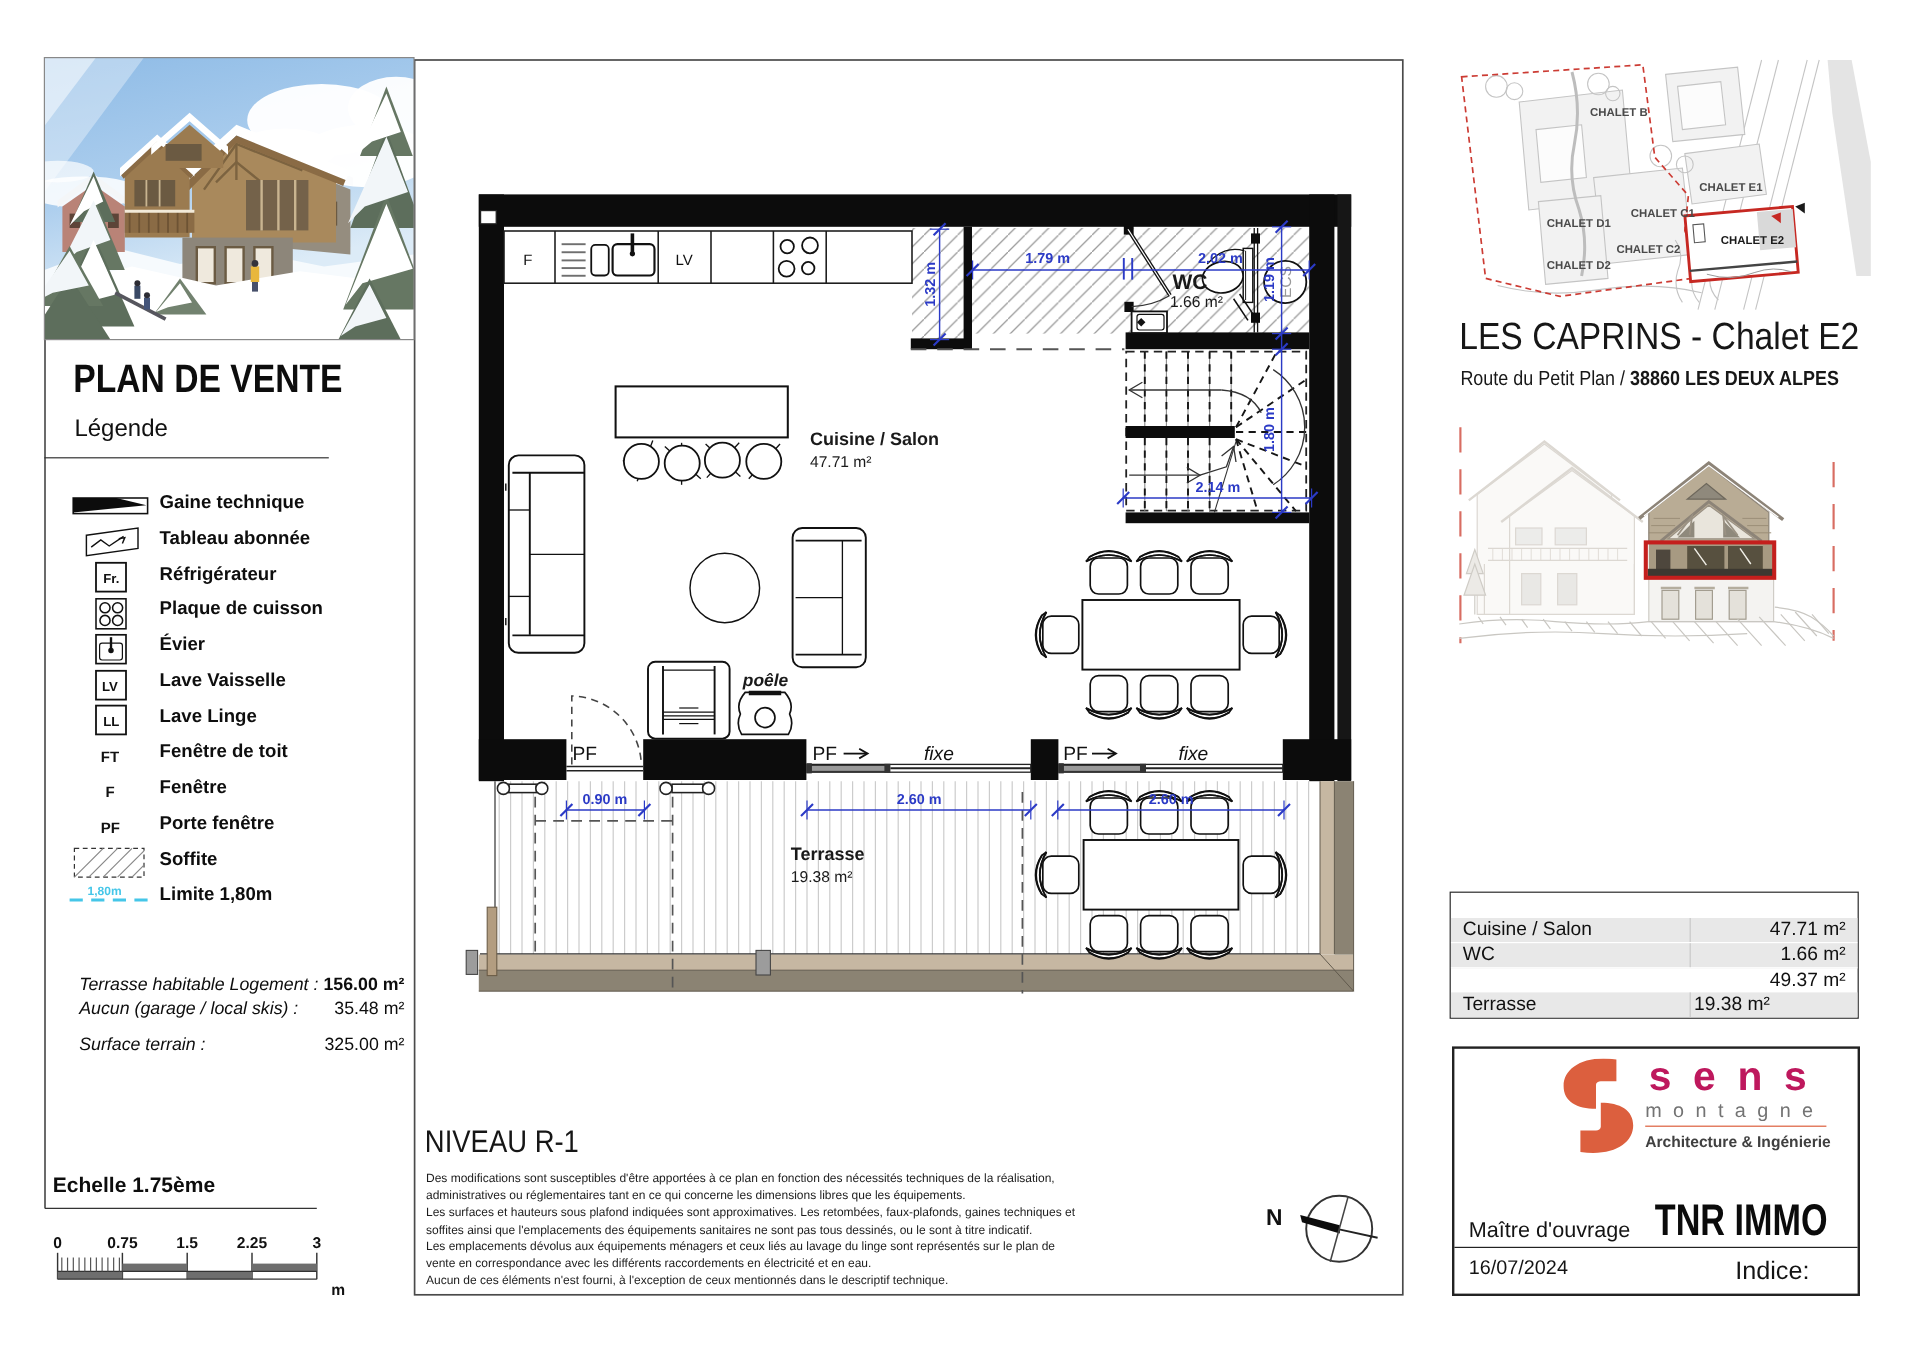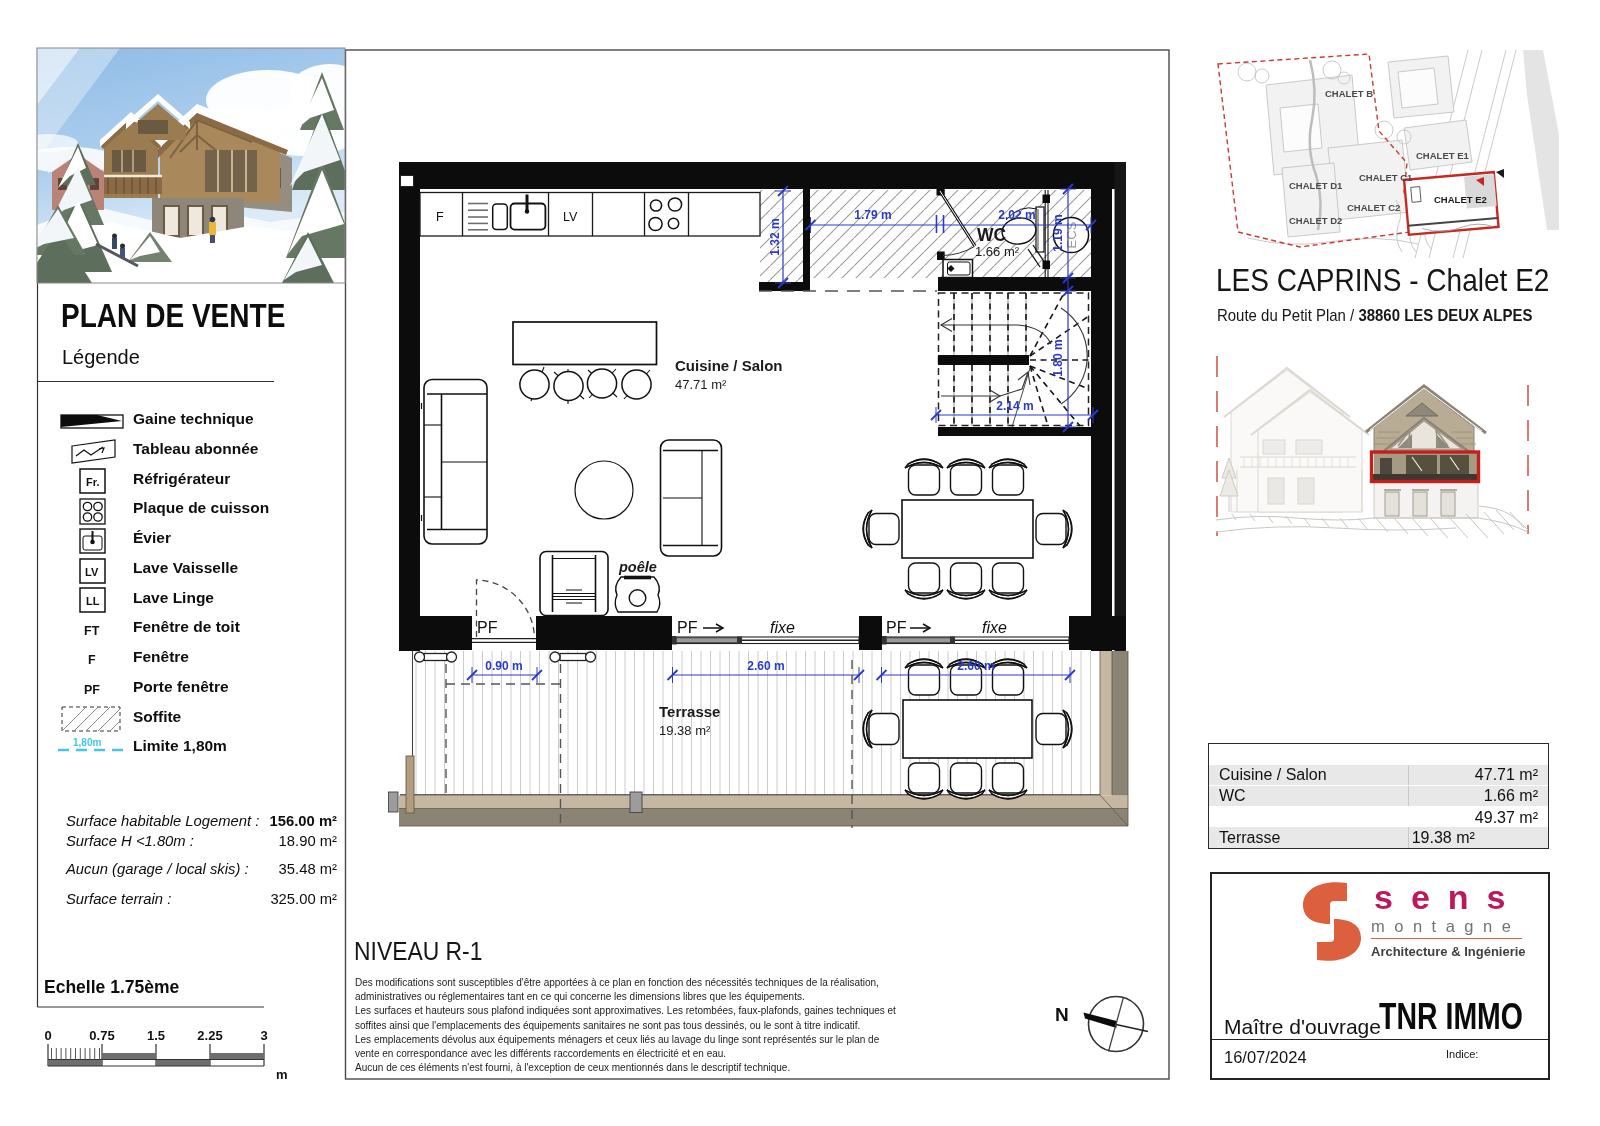--- a/index.html
+++ b/index.html
@@ -892,26 +892,22 @@
     <line x1="3" y1="345" x2="68" y2="345" stroke="#45c6e8" stroke-width="2.4" stroke-dasharray="11,7"></line>
   </g>
 </svg>
 
 <div class="abs" style="left:133px;top:404px;font-size:15.5px;line-height:29.75px;color:#0e0e0e;font-weight:bold;">
 Gaine technique<br>Tableau abonnée<br>Réfrigérateur<br>Plaque de cuisson<br>Évier<br>Lave Vaisselle<br>Lave Linge<br>Fenêtre de toit<br>Fenêtre<br>Porte fenêtre<br>Soffite<br>Limite 1,80m
 </div>
 
 <div class="abs" style="left:66px;top:813px;width:271px;font-size:14.8px;color:#0d0d0d;white-space:nowrap;">
   <div style="display:flex;justify-content:space-between;height:20px">
-      <span class="it">Surface habitable Logement :</span>
+      <span class="it">Terrasse habitable Logement :</span>
       <span class="b">156.00 m²</span>
-    </div>
-  <div style="display:flex;justify-content:space-between;height:28px">
-      <span class="it">Surface H &lt;1.80m :</span>
-      <span>18.90 m²</span>
     </div>
   <div style="display:flex;justify-content:space-between;height:30px">
       <span class="it">Aucun (garage / local skis) :</span>
       <span>35.48 m²</span>
     </div>
   <div style="display:flex;justify-content:space-between">
       <span class="it">Surface terrain :</span>
       <span>325.00 m²</span>
     </div>
 </div>
@@ -953,19 +949,19 @@
   <svg class="abs" style="left:88px;top:8px" width="64" height="80" viewBox="0 0 64 80">
     <path d="M47,1 C20,-3 3,8 3,23 C3,36 14,42 30,42 L30,22 C30,20 32,19 34,19 L47,19 Z" fill="#dc5f3e"></path>
     <path d="M17,78 C44,82 61,71 61,56 C61,43 50,37 34,37 L34,57 C34,59 32,60 30,60 L17,60 Z" fill="#dc5f3e"></path>
   </svg>
 
   <div class="abs" style="left:162px;top:4px;font-size:34px;letter-spacing:18px;color:#be185d;font-weight:bold;">sens</div>
   <div class="abs" style="left:159px;top:43px;font-size:16.5px;letter-spacing:9.5px;color:#737373;">montagne</div>
   <div class="abs" style="left:159px;top:64px;width:151px;border-top:1.6px solid #dc5f3e;"></div>
   <div class="abs b" style="left:159px;top:70px;font-size:13px;color:#404040;">Architecture &amp; Ingénierie</div>
 
-  <div class="abs" style="left:12px;top:141px;font-size:21px;color:#141414;">Maître d'ouvrage</div>
+  <div class="abs" style="left:12px;top:141px;font-size:18px;color:#141414;">Maître d'ouvrage</div>
   <div class="abs b" style="left:167px;top:122px;font-size:37px;color:#0b0b0b;white-space:nowrap;transform:scaleX(0.77);transform-origin:left top;">TNR IMMO</div>
   <div class="abs" style="left:0;top:165px;width:100%;border-top:1.6px solid #222;"></div>
 
   <div class="abs" style="left:12px;top:174px;font-size:16.5px;color:#141414;">16/07/2024</div>
-  <div class="abs" style="left:234px;top:174px;font-size:11px;color:#141414;">Indice:</div>
+  <div class="abs" style="left:234px;top:174px;font-size:21px;color:#141414;">Indice:</div>
 </div>
 
 </body></html>

